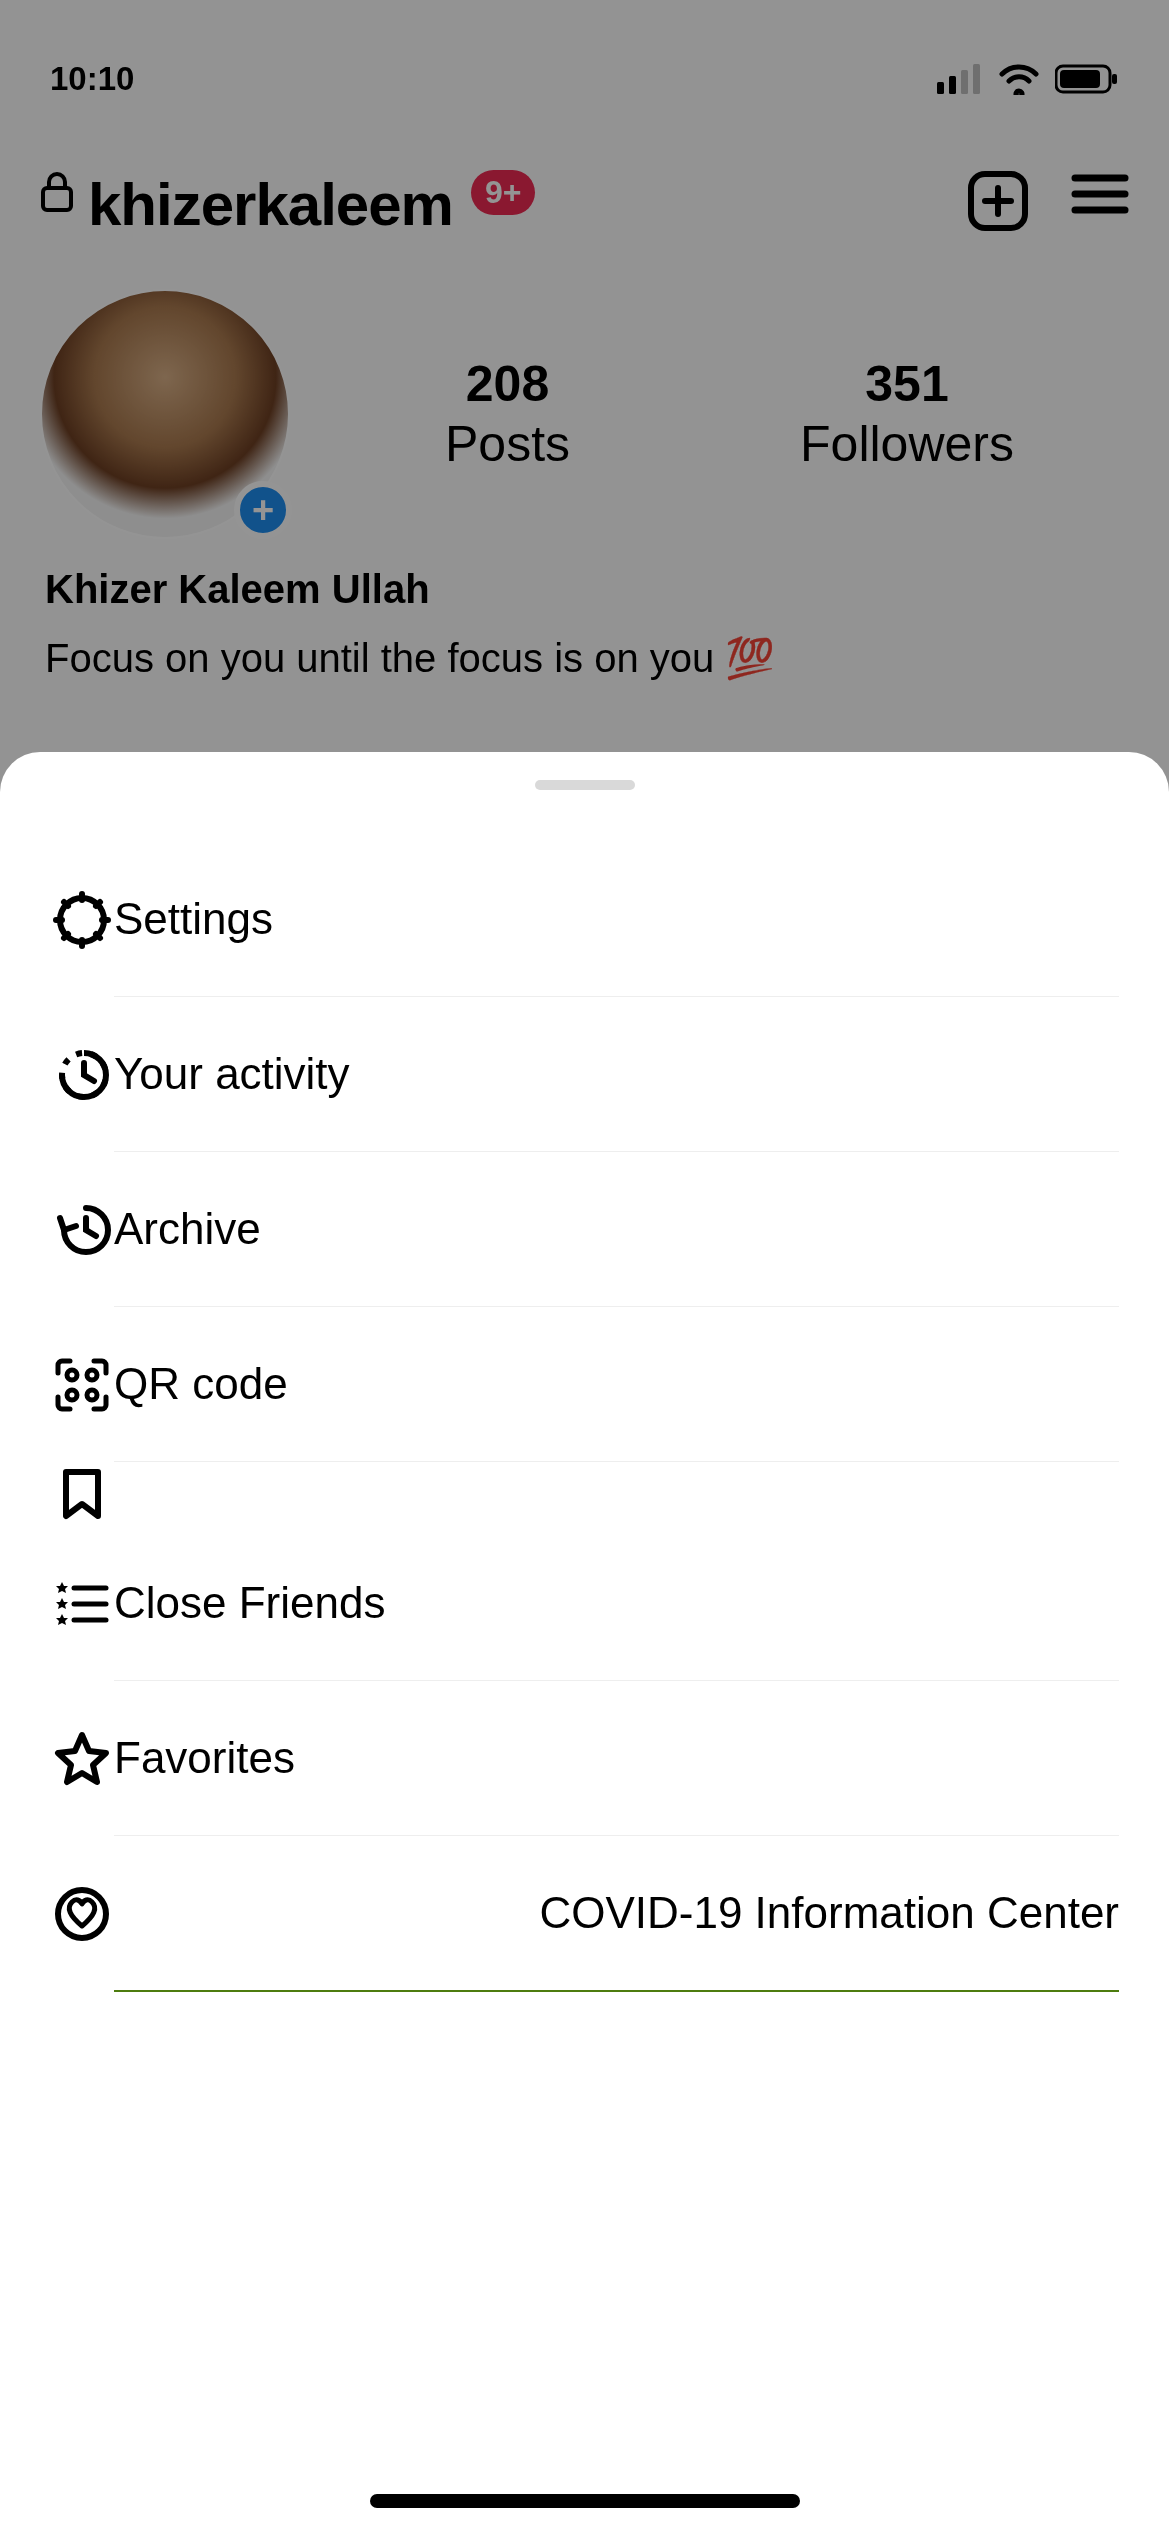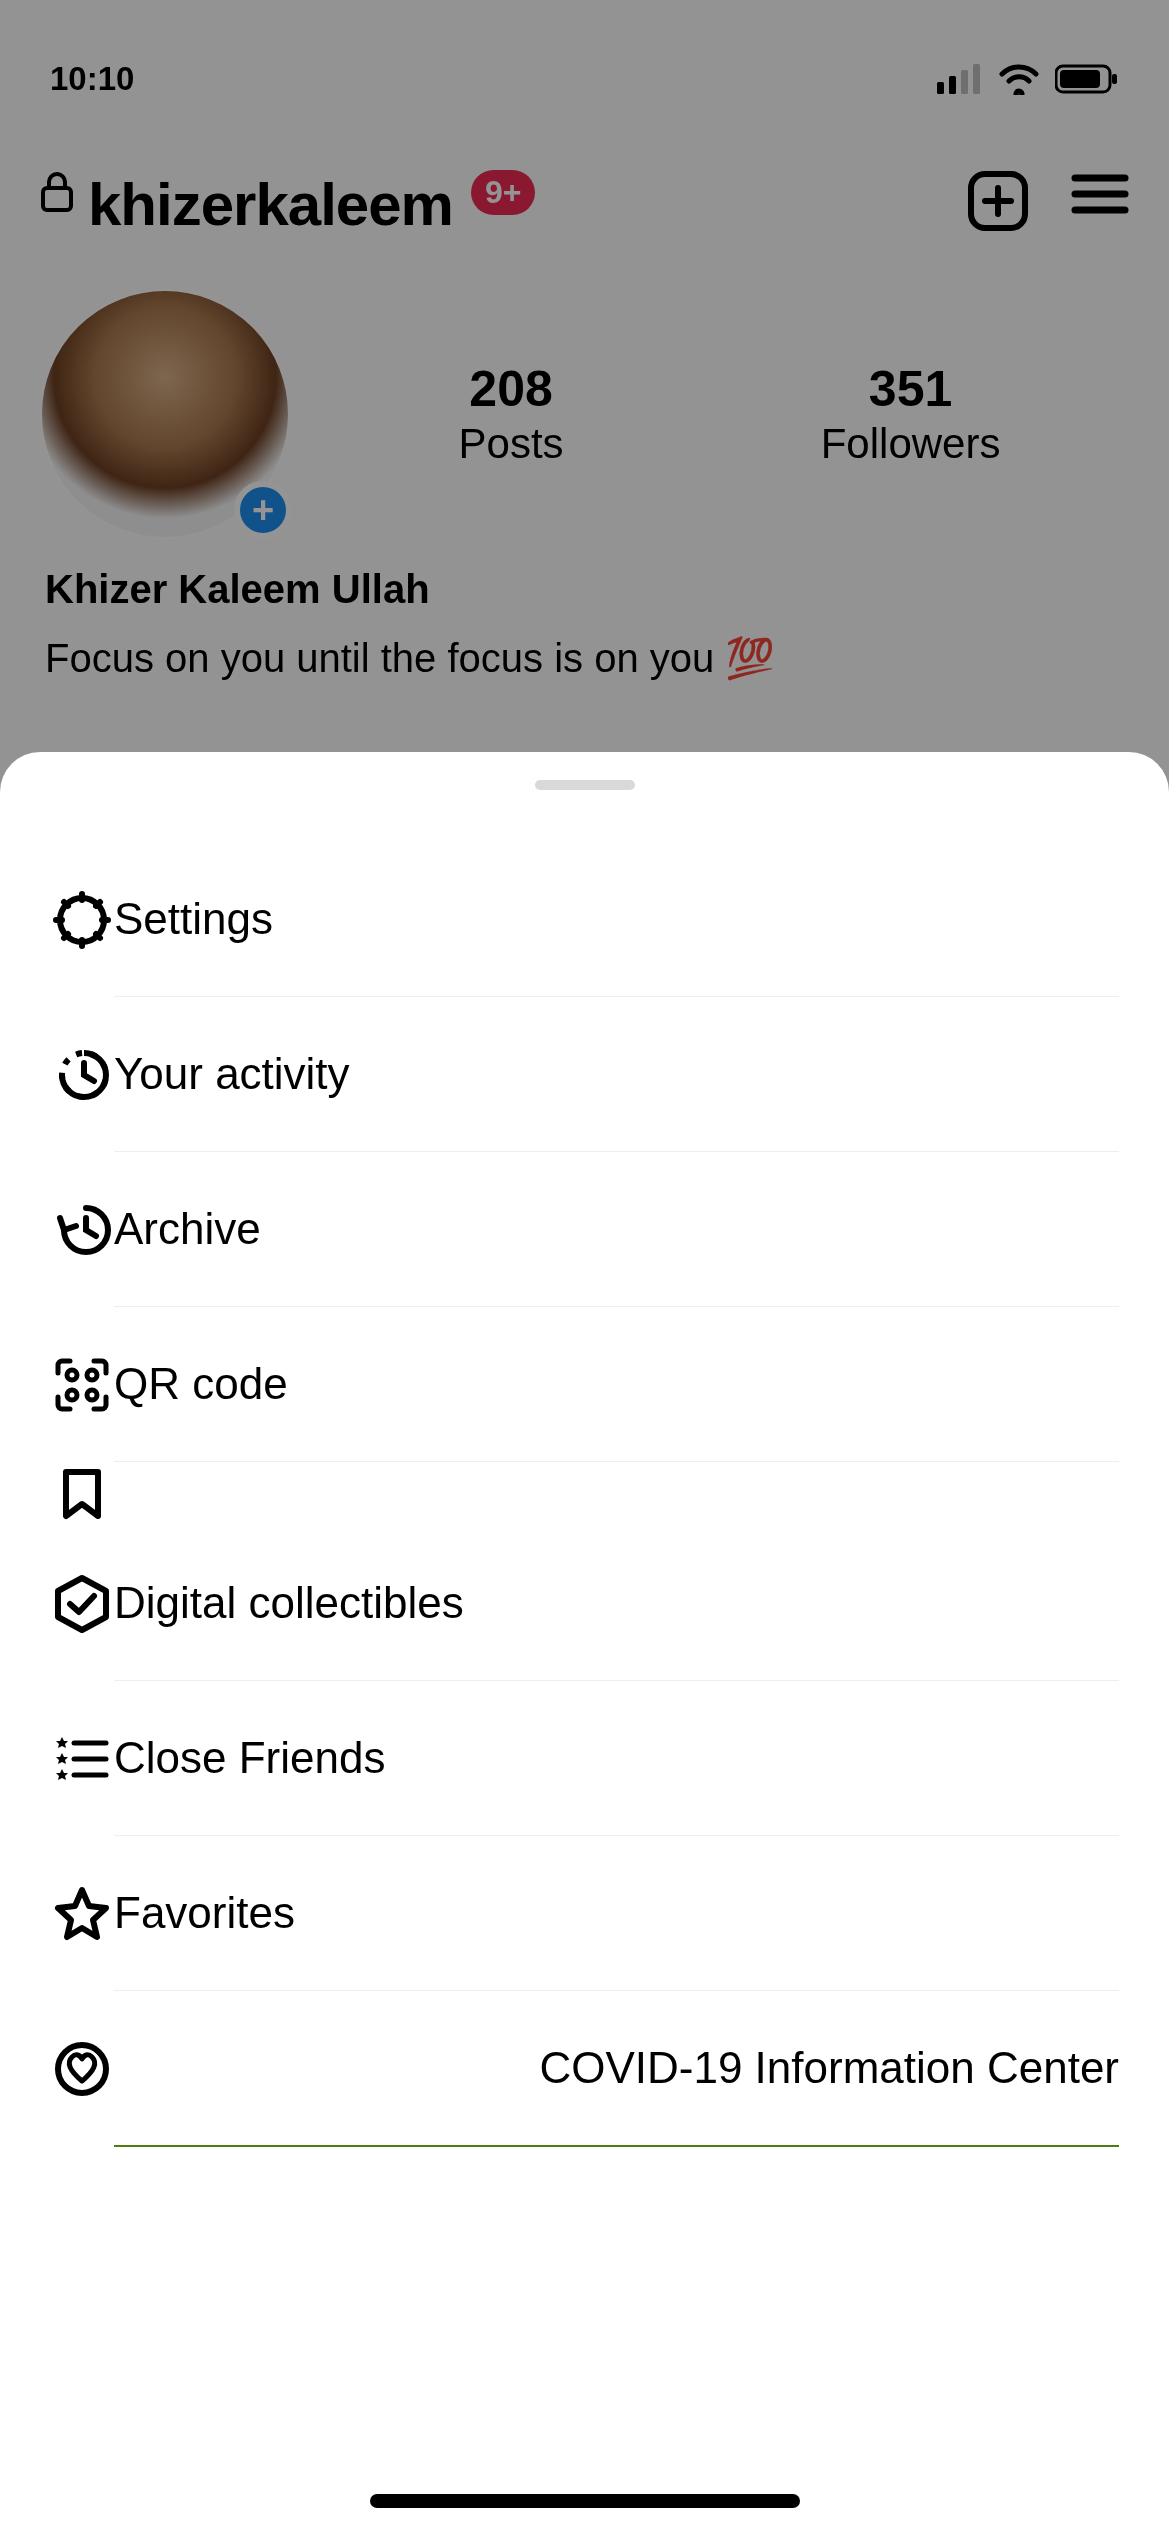--- a/index.html
+++ b/index.html
@@ -50,21 +50,21 @@
   .avatar-plus {
     position: absolute; right: -2px; bottom: 0;
     width: 58px; height: 58px; border-radius: 50%;
     background: #1d8df0; border: 6px solid #fff;
     display: flex; align-items: center; justify-content: center;
     color: #fff; font-size: 38px; font-weight: 700; line-height: 1;
   }
   .stats { flex: 1; display: flex; justify-content: space-around; }
   .stat { text-align: center; }
   .stat-num { font-size: 50px; font-weight: 700; color: #000; }
-  .stat-label { font-size: 42px; color: #000; margin-top: 2px; }
+  .stat-label { font-size: 50px; color: #000; margin-top: 2px; }
 
   
   .bio { padding: 28px 45px 0 45px; }
   .bio-name { font-size: 40px; font-weight: 700; color: #000; margin-bottom: 16px; }
   .bio-text { font-size: 40px; color: #000; line-height: 1.5; }
 
   
   .scrim {
     position: absolute; inset: 0;
     background: transparent;
@@ -249,29 +249,20 @@
     </div>
 
     <div class="menu-item">
       <span class="mi-icon">
         <svg width="60" height="60" viewBox="0 0 60 60">
             <path d="M14 8 h32 v44 l-16-12 -16 12 z" fill="none" stroke="#000" stroke-width="6" stroke-linejoin="round"></path>
           </svg>
       </span>
     </div>
 
-    <div class="menu-item">
-      <span class="mi-icon">
-        <svg width="60" height="60" viewBox="0 0 60 60">
-            <polygon points="30,4 54,17 54,43 30,56 6,43 6,17" fill="none" stroke="#000" stroke-width="6" stroke-linejoin="round"></polygon>
-            <polyline points="18,30 27,38 42,22" fill="none" stroke="#000" stroke-width="6" stroke-linecap="round" stroke-linejoin="round"></polyline>
-          </svg>
-      </span>
-      <span class="mi-label">Digital collectibles</span>
-    </div>
 
     <div class="menu-item">
       <span class="mi-icon">
         <svg width="60" height="60" viewBox="0 0 60 60" stroke="#000" stroke-width="5" stroke-linecap="round">
             <line x1="22" y1="14" x2="54" y2="14"></line>
             <line x1="22" y1="30" x2="54" y2="30"></line>
             <line x1="22" y1="46" x2="54" y2="46"></line>
             <polygon points="10,8 12,12 16,12 13,15 14,19 10,17 6,19 7,15 4,12 8,12" fill="#000" stroke="none"></polygon>
             <polygon points="10,24 12,28 16,28 13,31 14,35 10,33 6,35 7,31 4,28 8,28" fill="#000" stroke="none"></polygon>
             <polygon points="10,40 12,44 16,44 13,47 14,51 10,49 6,51 7,47 4,44 8,44" fill="#000" stroke="none"></polygon>

